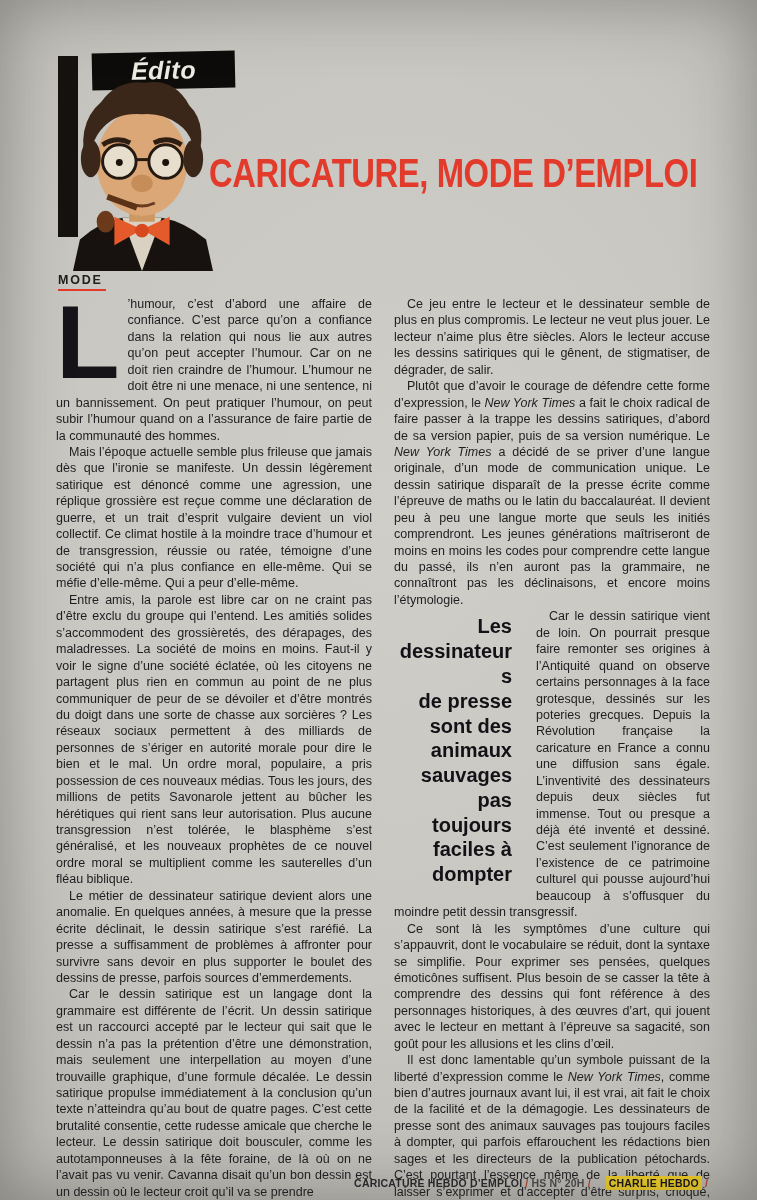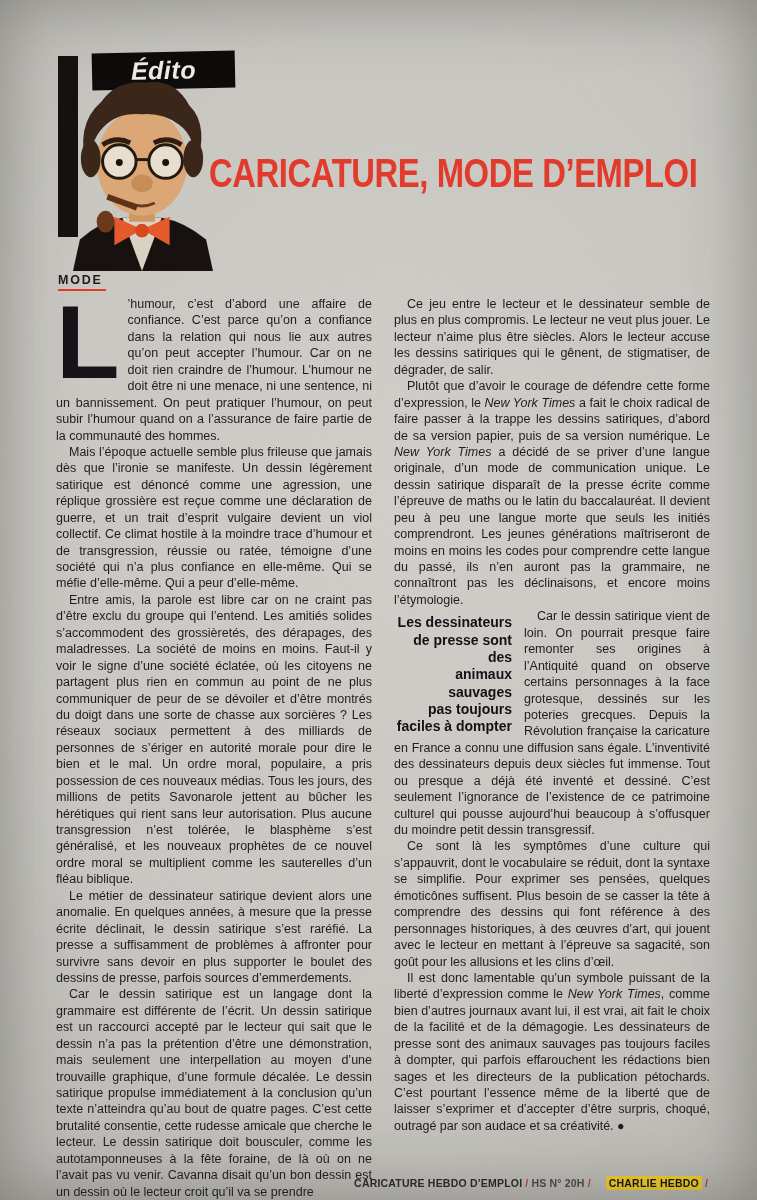--- a/index.html
+++ b/index.html
@@ -32,22 +32,22 @@
   .columns { position:absolute; left:56px; top:296px; width:654px;
     display:flex; gap:22px; color:#1f1d1f; font-size:12.5px; line-height:1.315;
     text-align:justify; hyphens:auto; overflow-wrap:break-word; }
   .colm { flex:1; min-width:0; }
   .para { margin:0; }
   .para.ind { text-indent:13px; }
 
   .dropcap { float:left; font-weight:700; font-size:104px; line-height:0.8;
     padding:5px 8px 0 0; color:#161419; }
 
-  .pullquote { float:left; width:118px; margin:6px 12px 3px 0;
-    font-weight:700; font-size:14px; line-height:1.24; text-align:right;
+  .pullquote { float:left; width:118px; margin:6px 24px 3px 0;
+    font-weight:700; font-size:20px; line-height:1.24; text-align:right;
     white-space:pre-line; color:#131116; }
 
   .footer { position:absolute; right:46px; top:1177px; font-size:10.5px;
     color:#2a282c; letter-spacing:0.2px; white-space:nowrap; }
   .footer .f-bold { font-weight:700; }
   .footer .f-issue { color:#4c4a4c;font-weight:bold; }
   .footer .f-sep { color:#b0412f; margin:0 3px; font-weight:700; }
   .footer .f-brand { font-weight:700; background:#f0cf2b; padding:1px 3px; color:#17151a;margin-left:12px; }
 </style>
 </head>

